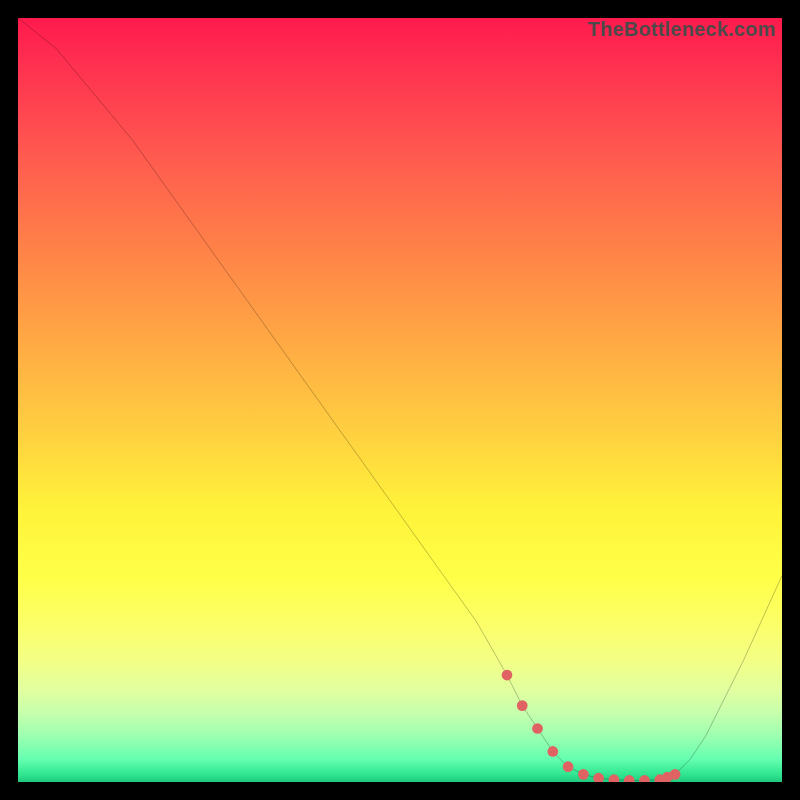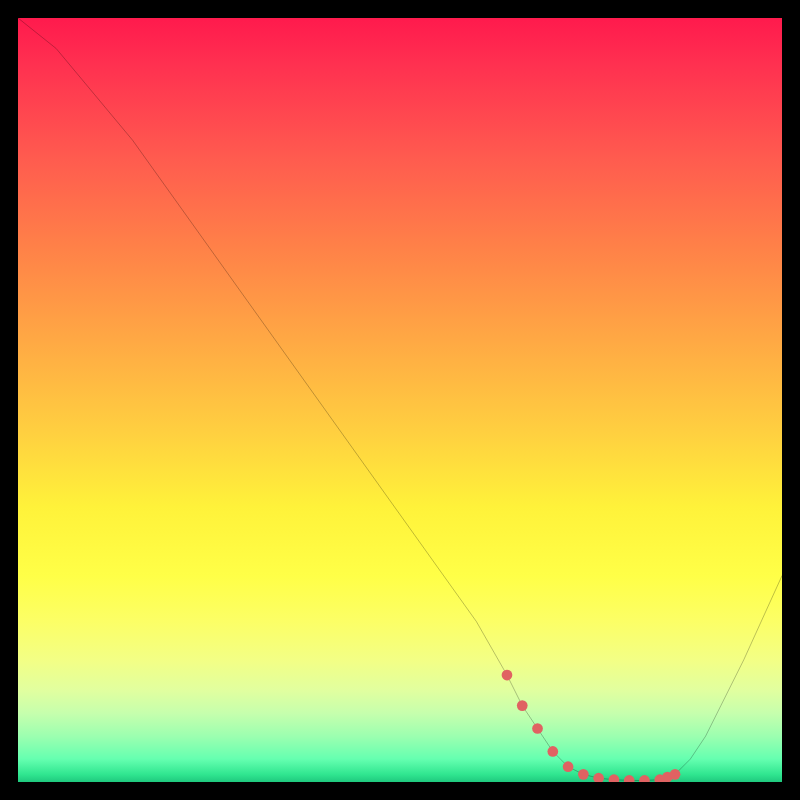--- a/index.html
+++ b/index.html
@@ -61,20 +61,21 @@
     top: 0;
     width: 764px;
     height: 764px;
   }
 </style>
 </head>
 <body>
 
 <div class="frame">
   <div class="gradient"></div>
+  <div class="watermark">TheBottleneck.com</div>
 
   <svg class="curve" viewBox="0 0 100 100" preserveAspectRatio="none">
     <path fill="none" stroke="#000000" stroke-width="0.25" vector-effect="non-scaling-stroke" stroke-linecap="round" d="M0.00 0.00 L5.00 4.00 L10.00 10.00 L15.00 16.00 L20.00 23.00 L25.00 30.00 L30.00 37.00 L35.00 44.00 L40.00 51.00 L45.00 58.00 L50.00 65.00 L55.00 72.00 L60.00 79.00 L64.00 86.00 L66.00 90.00 L68.00 93.00 L70.00 96.00 L72.00 98.00 L74.00 99.00 L76.00 99.50 L78.00 99.70 L80.00 99.80 L82.00 99.80 L84.00 99.70 L86.00 99.00 L88.00 97.00 L90.00 94.00 L92.00 90.00 L95.00 84.00 L100.00 73.00"></path>
     <g>
         <circle cx="64.00" cy="86.00" r="0.7" fill="#e06262"></circle>
         <circle cx="66.00" cy="90.00" r="0.7" fill="#e06262"></circle>
         <circle cx="68.00" cy="93.00" r="0.7" fill="#e06262"></circle>
         <circle cx="70.00" cy="96.00" r="0.7" fill="#e06262"></circle>
         <circle cx="72.00" cy="98.00" r="0.7" fill="#e06262"></circle>
         <circle cx="74.00" cy="99.00" r="0.7" fill="#e06262"></circle>

